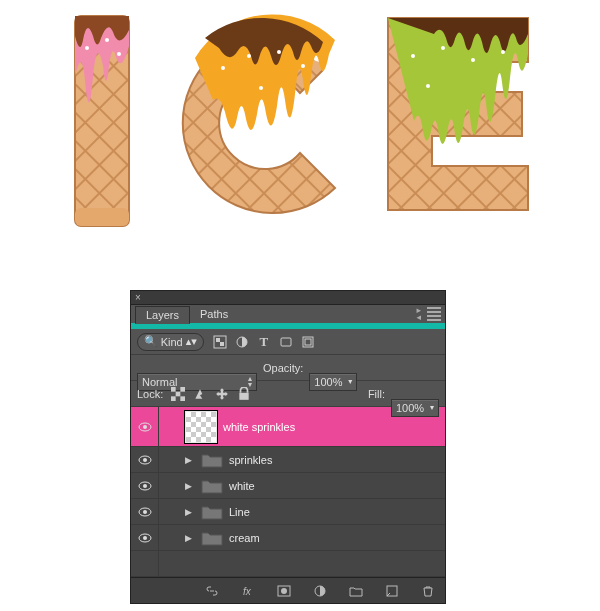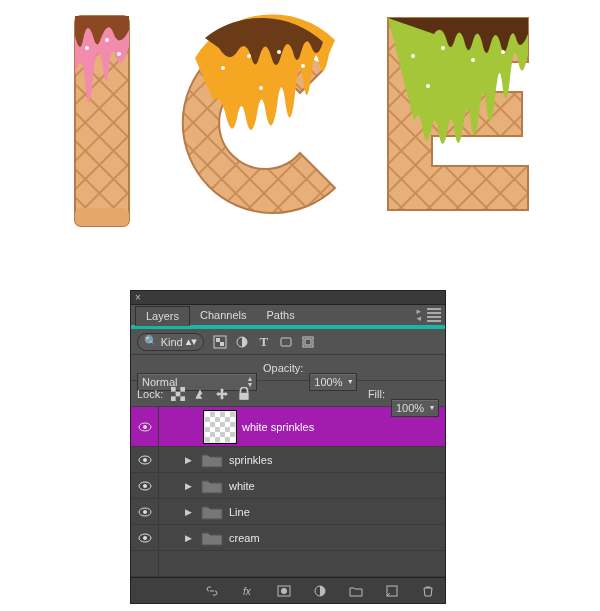--- a/index.html
+++ b/index.html
@@ -55,21 +55,21 @@
     }
     .panel-tab-close .x {
       font-size: 10px; color: #bbb;
     }
     .panel-tabs {
       height: 24px;
       background: #535353;
       display: flex;
       align-items: stretch;
       padding-left: 4px;
-      border-bottom: 4px solid #14b8a6;
+      border-bottom: 6px solid #14b8a6;
       position: relative;
     }
     .tab {
       padding: 0 10px;
       display: flex;
       align-items: center;
       color: #ddd;
       font-size: 11px;
       cursor: default;
       position: relative;
@@ -151,21 +151,21 @@
     
     .layer-list { background: #454545; }
     .layer {
       display: flex;
       align-items: center;
       height: 26px;
       border-bottom: 1px solid #3a3a3a;
       background: #454545;
     }
     .layer.tall { height: 40px; }
-    .layer.selected { background: #a21caf; gap: 19px; }
+    .layer.selected { background: #ec4899; }
     .eye-cell {
       width: 28px;
       display: flex; align-items: center; justify-content: center;
       border-right: 1px solid #3a3a3a;
       align-self: stretch;
     }
     .eye-cell.empty { }
     .eye { width: 14px; height: 10px; }
     .layer-body {
       flex: 1;
@@ -270,23 +270,20 @@
 <div class="panel-wrap">
   <div class="panel">
     <div class="panel-tab-close">
       <span class="x">×</span>
     </div>
     <div class="panel-tabs">
       <div class="tab active">
           <span>Layers</span>
         </div>
       <div class="tab">
-          <span>Channels</span>
-        </div>
-      <div class="tab">
           <span>Paths</span>
         </div>
       <div class="panel-opts">
         <div class="carets">▸<br>◂</div>
         <div class="menu">
             <span></span>
             <span></span>
             <span></span>
             <span></span>
           </div>

